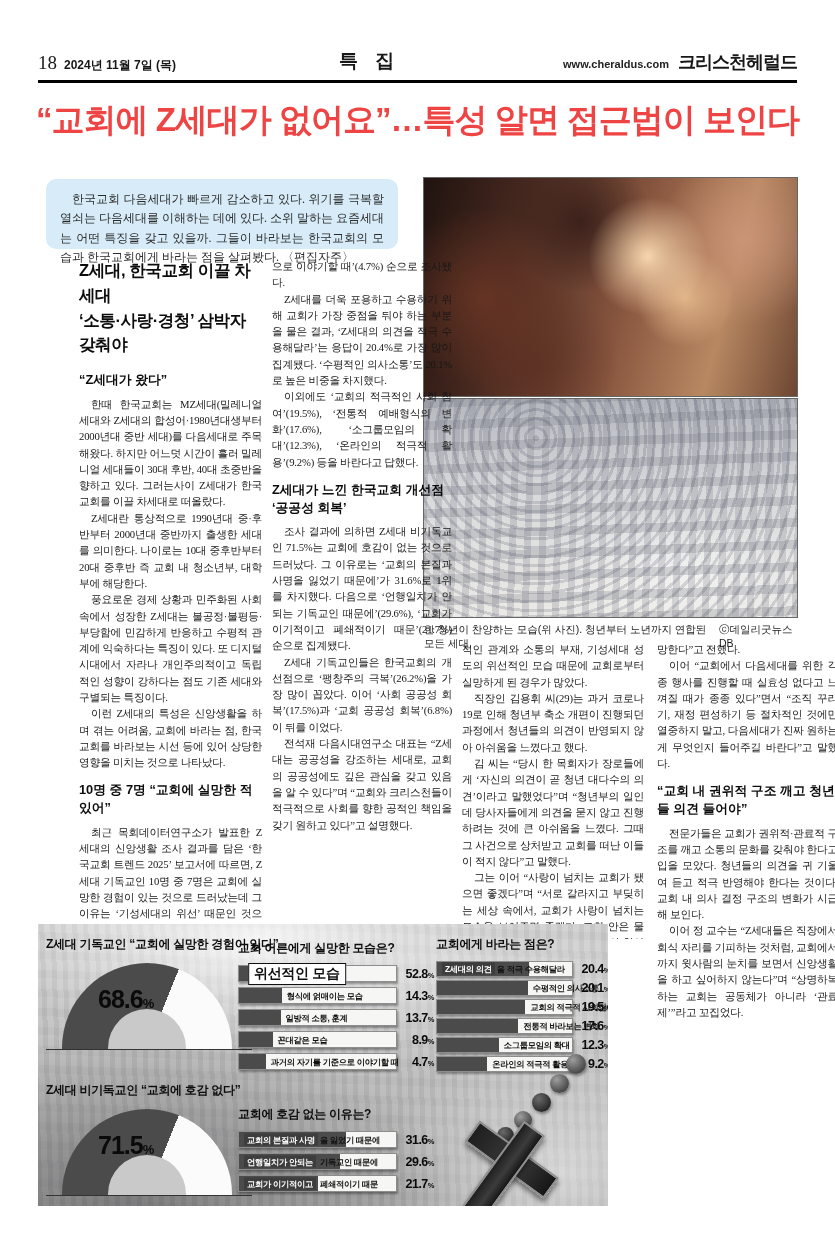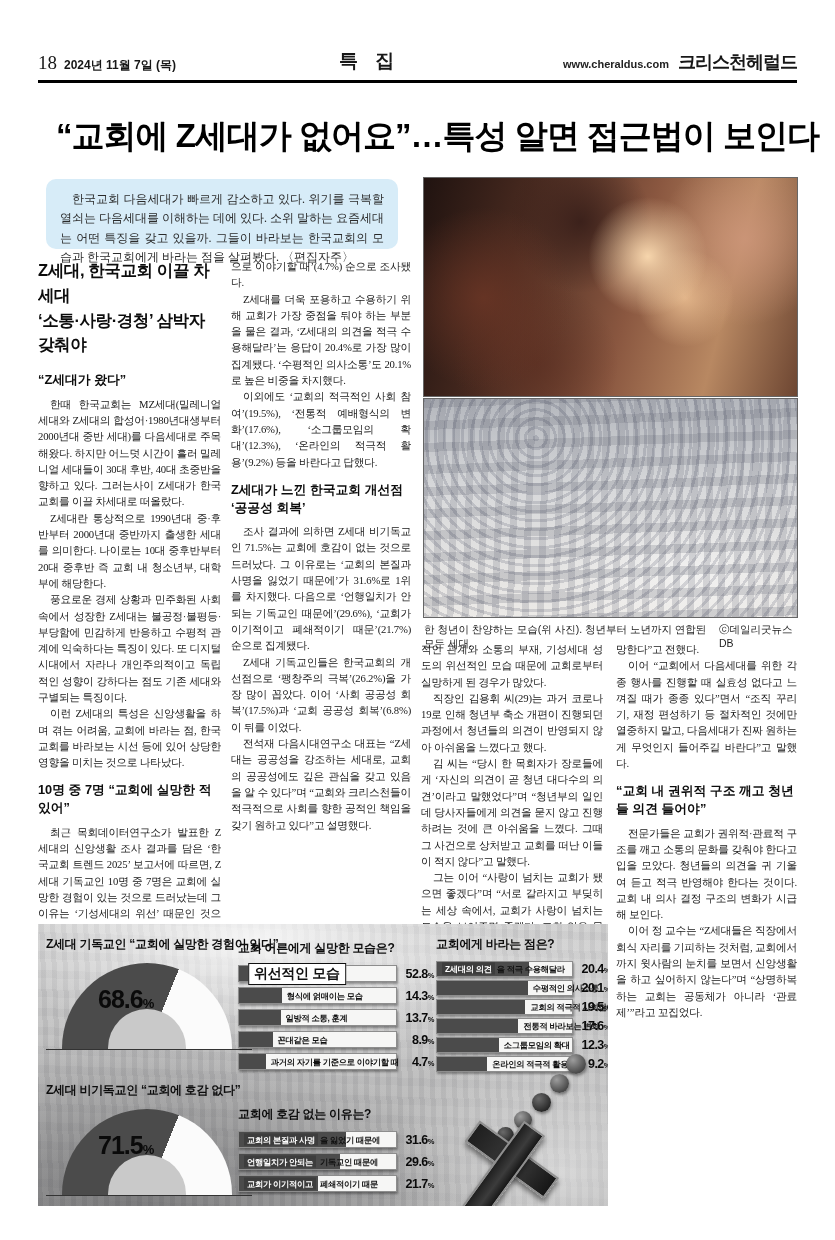--- a/index.html
+++ b/index.html
@@ -11,22 +11,22 @@
           border-bottom:3px solid #000;display:flex;align-items:flex-end;justify-content:space-between;padding-bottom:6px;}
   .h-left{display:flex;align-items:baseline;gap:7px;}
   .pnum{font:400 19px "Liberation Serif",serif;}
   .pdate{font:bold 12px "Liberation Sans",sans-serif;}
   .h-center{font:bold 19px "Liberation Sans",sans-serif;letter-spacing:6px;}
   .h-right{display:flex;align-items:baseline;gap:9px;}
   .site{font:bold 11px "Liberation Sans",sans-serif;color:#222;}
   .masthead{font:900 18px "Liberation Sans",sans-serif;letter-spacing:-1px;}
 
   
-  .headline{position:absolute;left:0;right:0;top:100px;margin:16px;text-align:right;
-            font:bold 33px/1.2 "Liberation Sans",sans-serif;letter-spacing:-1px;color:#000000;}
+  .headline{position:absolute;left:0;right:0;top:100px;margin:0;text-align:center;
+            font:bold 33px/1.2 "Liberation Sans",sans-serif;letter-spacing:-1px;color:#ef4444;}
 
   
   .intro{position:absolute;left:46px;top:179px;width:352px;height:70px;box-sizing:border-box;
          background:#d7ecf8;border-radius:10px;padding:11px 14px;
          font-size:12px;line-height:1.62;color:#2a2a2a;text-indent:1em;text-align:justify;}
 
   
   .photo{position:absolute;left:424px;width:373px;outline:1px solid rgba(20,20,20,.65);}
   .photo1{top:178px;height:218px;
     background:
@@ -41,21 +41,21 @@
     background:
       repeating-radial-gradient(circle at 30% 18%, rgba(45,50,75,.16) 0 3px, rgba(0,0,0,0) 3px 9px),
       repeating-linear-gradient(92deg, rgba(105,108,122,.22) 0 7px, rgba(0,0,0,0) 7px 15px),
       repeating-linear-gradient(178deg, rgba(125,128,138,.28) 0 9px, rgba(0,0,0,0) 9px 22px),
       radial-gradient(ellipse 200px 90px at 70% 80%, rgba(255,255,255,.5), rgba(255,255,255,0) 70%),
       linear-gradient(180deg,#b4b7bd 0%,#d8d9db 42%,#eceae7 100%);}
   .caption-row{position:absolute;left:424px;top:623px;width:373px;display:flex;justify-content:flex-start;
                font:10.5px "Liberation Sans",sans-serif;color:#1d1d1d;}
 
   
-  .col{position:absolute;overflow:hidden;text-align:justify;}
+  .col{position:absolute;overflow:hidden;text-align:justify;margin-left:41px;}
   .col1{left:38px;top:258px;width:183px;height:664px;}
   .col2{left:231px;top:258px;width:180px;height:664px;}
   .col3{left:421px;top:641px;width:182px;height:298px;}
   .col4{left:616px;top:641px;width:181px;height:556px;}
   .blk-p{margin:0;font-size:10.7px;line-height:16.3px;text-indent:12px;letter-spacing:-0.2px;}
   .blk-p.noind{text-indent:0;}
   .blk-h2{font:bold 16.5px/1.5 "Liberation Sans",sans-serif;letter-spacing:-0.4px;
           white-space:pre-line;margin:0 0 14px;text-align:left;color:#0c0c0c;}
   .blk-h3{font:bold 12.8px/1.38 "Liberation Sans",sans-serif;margin:11px 0 7px;text-align:left;color:#0c0c0c;}
 

